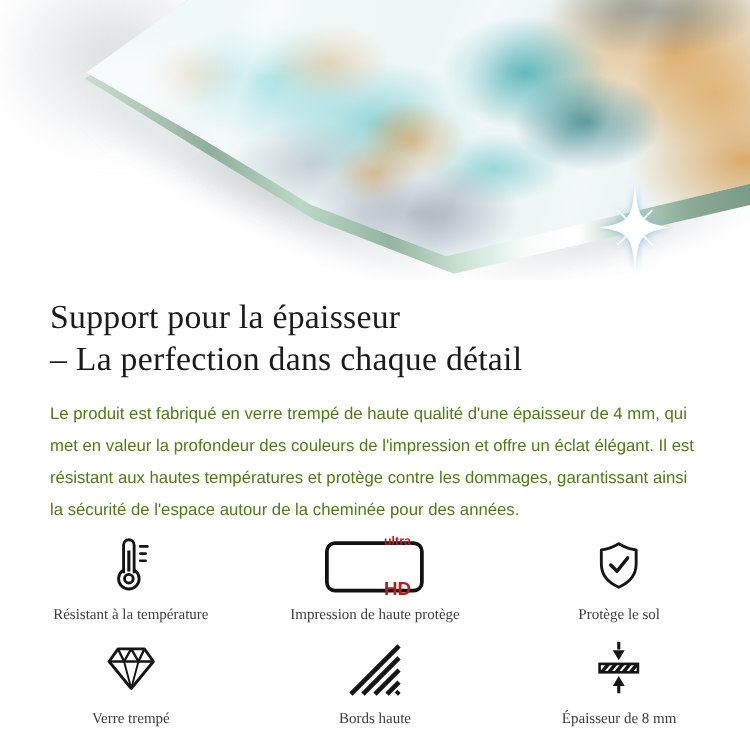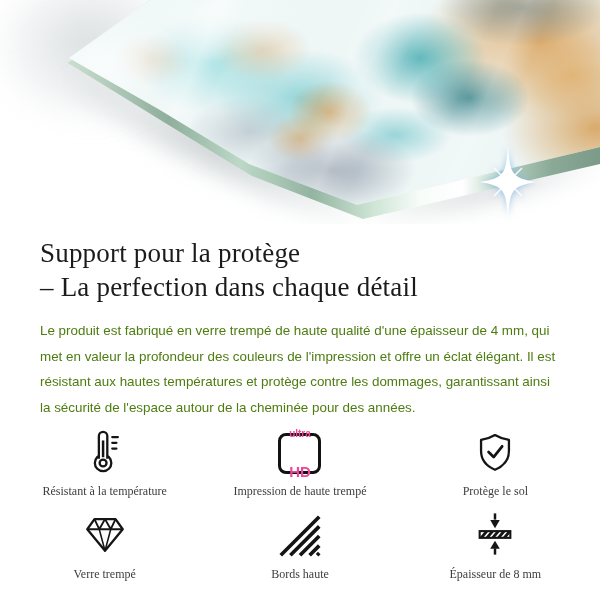--- a/index.html
+++ b/index.html
@@ -61,21 +61,21 @@
          font-size:27px;line-height:34px;color:#1b1b1b;letter-spacing:.2px;}
   .desc{margin:14px 40px 0 40px;width:516px;font-size:13.4px;line-height:25.5px;color:#4d7c0f;}
 
   
   .features{display:grid;grid-template-columns:repeat(3,1fr);width:586px;margin:4px auto 0;}
   .feat{display:flex;flex-direction:column;align-items:center;margin-top:4px;}
   .feat.row2{margin-top:12px;text-align:center;}
   .feat-icon{height:46px;display:flex;align-items:flex-end;justify-content:center;}
   .feat-label{margin-top:10px;font-size:12px;color:#3d3d3d;font-family:Liberation Serif, serif;}
   .hdbox{width:37px;height:35px;border:3px solid #121212;border-radius:8px;
-         display:flex;flex-direction:column;align-items:center;justify-content:center;color:#ec4899;}
+         display:flex;flex-direction:column;align-items:center;justify-content:center;color:#b91c1c;padding-left:36px;}
   .hd-top{font-size:10px;font-weight:700;line-height:10px;}
   .hd-bottom{font-size:15px;font-weight:700;line-height:15px;margin-top:25px;}
 </style>
 </head>
 <body>
 
 <div class="page">
 
   <div class="hero">
     <div class="shadow-wall"></div>
@@ -91,21 +91,21 @@
           <path d="M38 2 C40 30 42 34 66 38 C42 42 40 46 38 74 C36 46 34 42 10 38 C34 34 36 30 38 2 Z" fill="#ffffff"></path>
           <path d="M38 22 C39 34 40 36 52 38 C40 40 39 42 38 54 C37 42 36 40 24 38 C36 36 37 34 38 22 Z" fill="#ffffff"></path>
           <path d="M24 24 L52 52 M52 24 L24 52" stroke="rgba(255,255,255,.85)" stroke-width="1.6"></path>
           <circle cx="38" cy="38" r="4.5" fill="#ffffff"></circle>
         </g>
       </svg>
     </div>
   </div>
 
   <h1 class="title">
-    <span>Support pour la protège</span><br>
+    <span>Support pour la épaisseur</span><br>
     <span>– La perfection dans chaque détail</span>
   </h1>
 
   <p class="desc">Le produit est fabriqué en verre trempé de haute qualité d'une épaisseur de 4 mm, qui met en valeur la profondeur des couleurs de l'impression et offre un éclat élégant. Il est résistant aux hautes températures et protège contre les dommages, garantissant ainsi la sécurité de l'espace autour de la cheminée pour des années.</p>
 
   <div class="features">
 
     <div class="feat">
       <div class="feat-icon">
         <svg width="46" height="46" viewBox="0 0 48 48" fill="none" stroke="#151515" stroke-width="2.4">
@@ -119,21 +119,21 @@
       <div class="feat-label">Résistant à la température</div>
     </div>
 
     <div class="feat">
       <div class="feat-icon">
         <div class="hdbox">
           <span class="hd-top">ultra</span>
           <span class="hd-bottom">HD</span>
         </div>
       </div>
-      <div class="feat-label">Impression de haute trempé</div>
+      <div class="feat-label">Impression de haute protège</div>
     </div>
 
     <div class="feat">
       <div class="feat-icon">
         <svg width="44" height="44" viewBox="0 0 48 48" fill="none" stroke="#151515" stroke-width="2.5">
           <path d="M24 5.5 C29 8.5 34 10.2 39.2 10.8 V23 C39.2 33 33 39.6 24 43.4 C15 39.6 8.8 33 8.8 23 V10.8 C14 10.2 19 8.5 24 5.5 Z" stroke-linejoin="round"></path>
           <path d="M17 24 L22.5 29.5 L31.8 17.8" stroke-width="3" stroke-linecap="round" stroke-linejoin="round"></path>
         </svg>
       </div>
       <div class="feat-label">Protège le sol</div>

